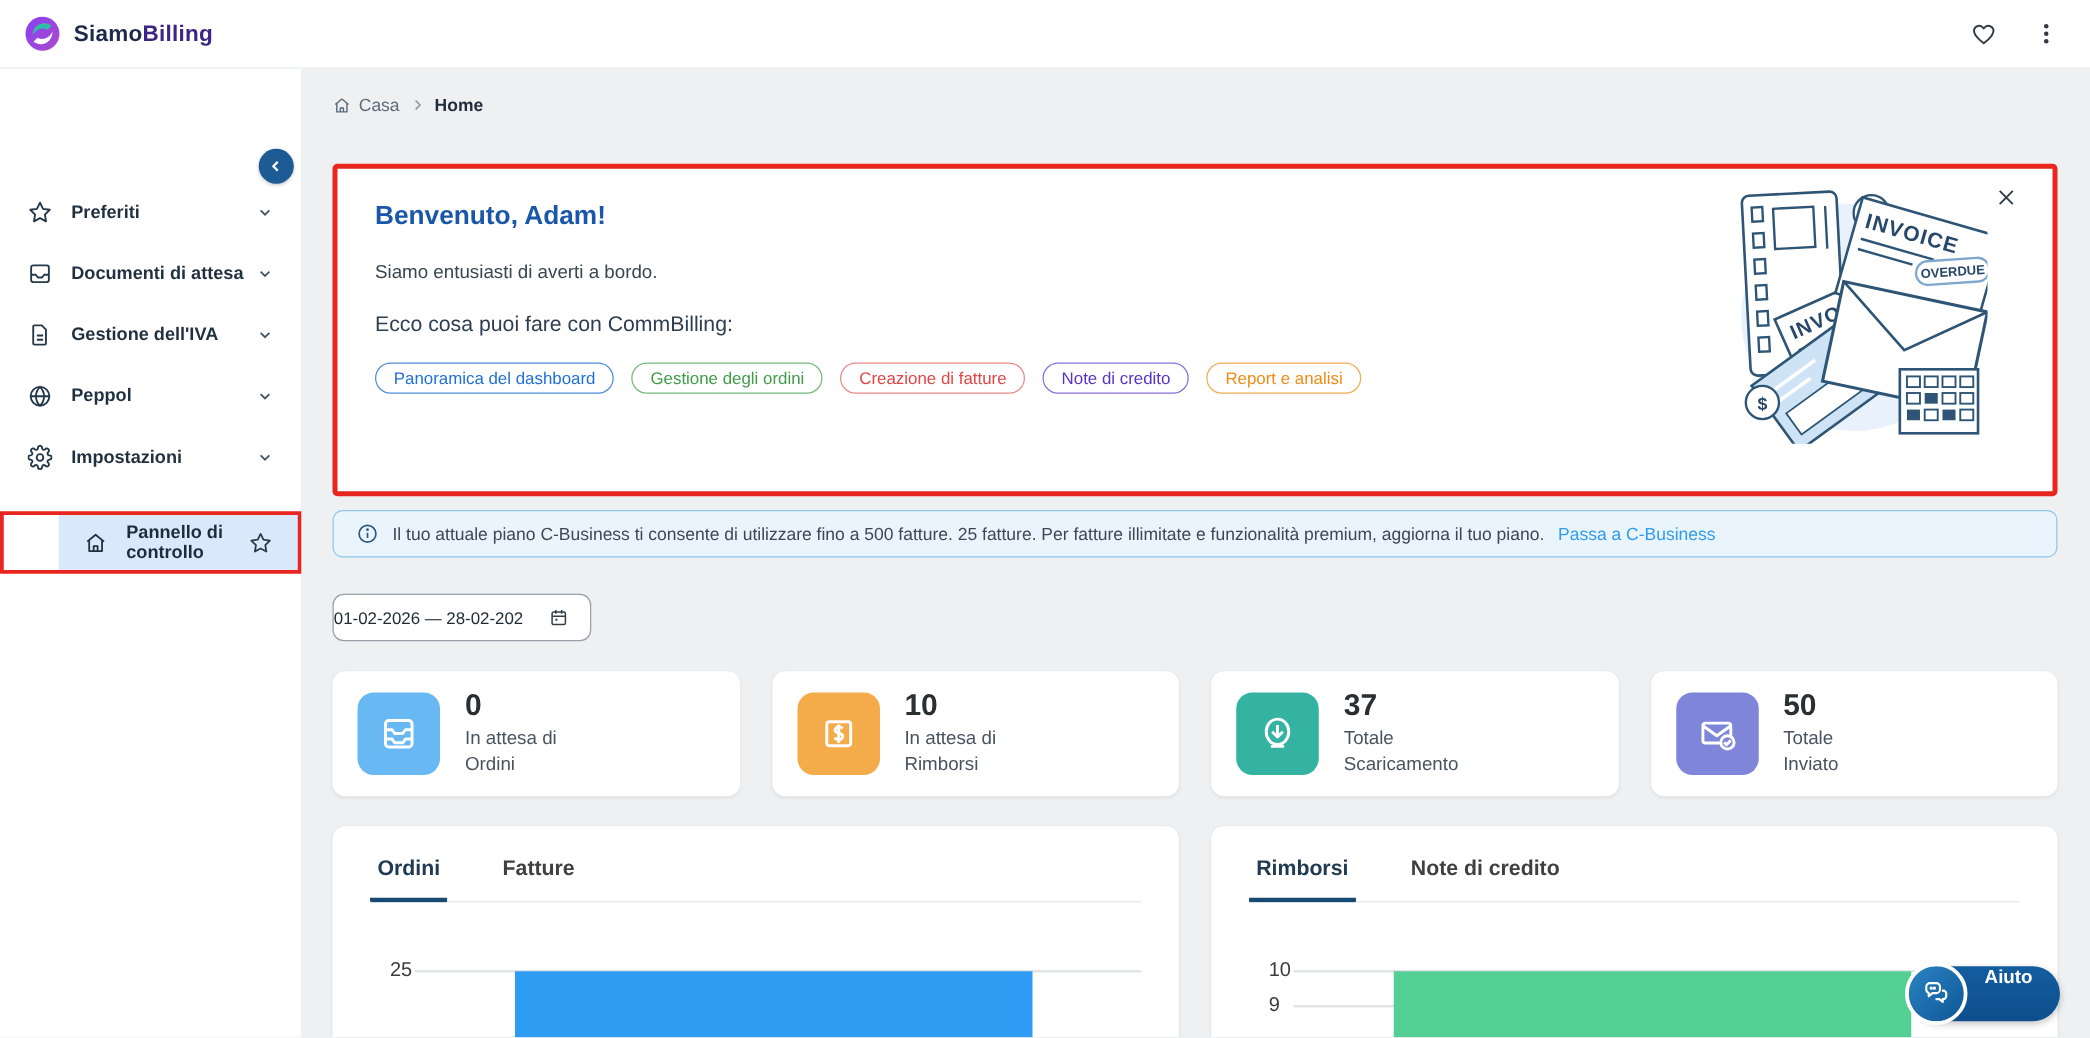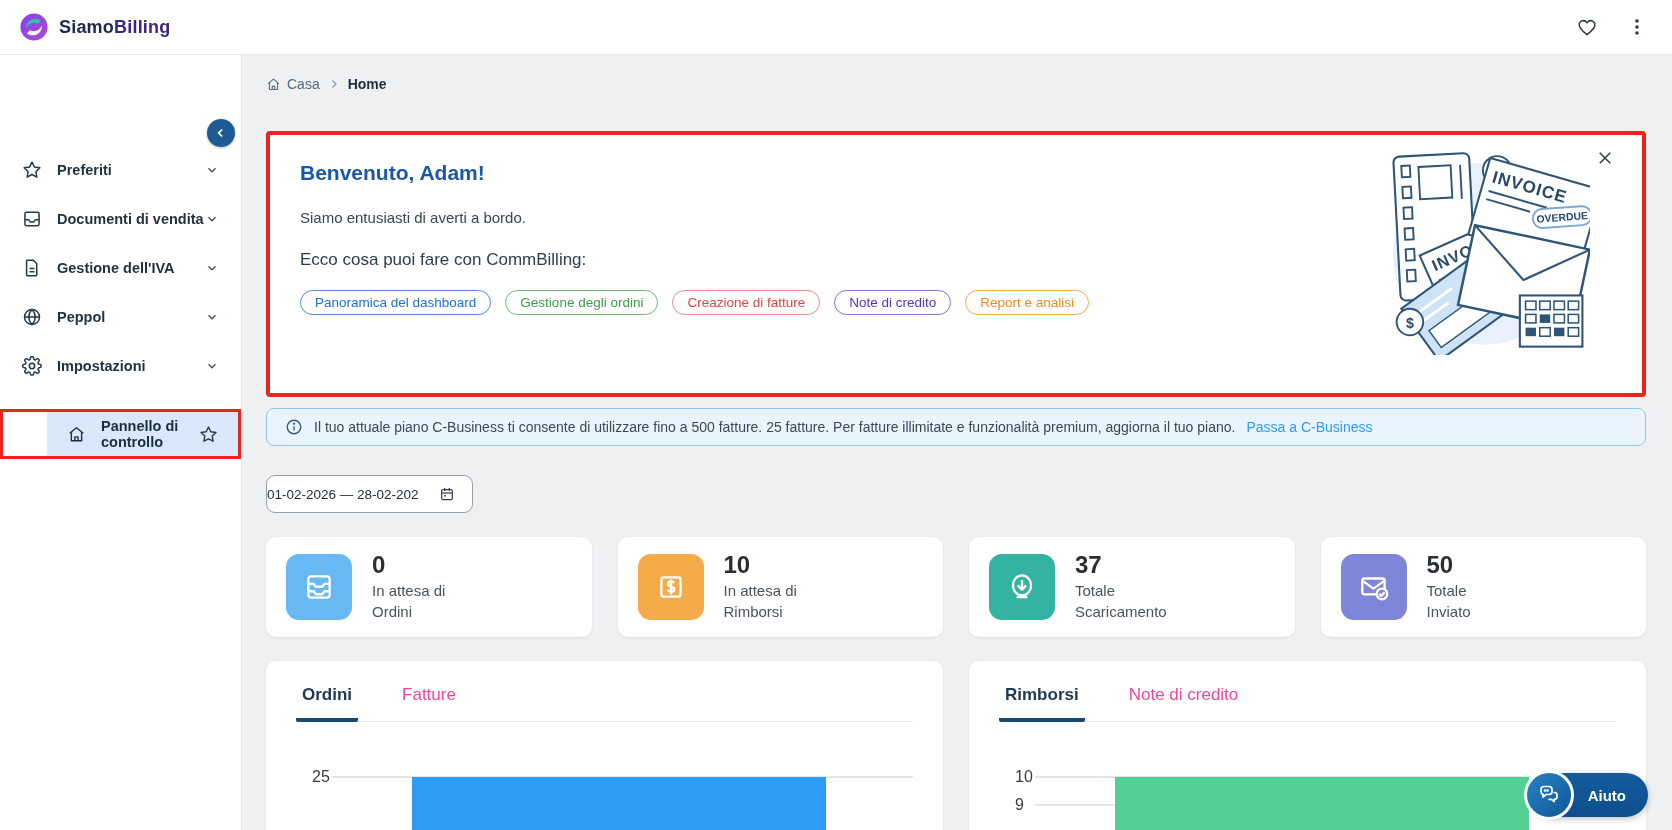--- a/index.html
+++ b/index.html
@@ -68,32 +68,32 @@
   .tile-blue { background:#68b8f4; } .tile-orange { background:#f4ab49; }
   .tile-teal { background:#35b3a2; } .tile-purple { background:#7f86da; }
   .stat-val { font-size:24px; font-weight:700; color:#2a2f34; line-height:1.1; }
   .stat-lbl { font-size:15px; color:#49535e; line-height:1.35; margin-top:3px; }
   .stat-lbl span { display:block; }
 
   
   .charts-row { margin-top:24px; display:flex; gap:26px; height:169px; }
   .chart-panel { flex:1; background:#fff; border-radius:10px 10px 0 0; box-shadow:0 1px 3px rgba(16,24,40,.07); padding:24px 30px 0; overflow:hidden; }
   .tabs { display:flex; gap:38px; border-bottom:1px solid #e5e8ea; }
-  .tab { font-size:17px; padding:0 6px 13px; border-bottom:4px solid transparent; margin-bottom:-1px; cursor:pointer; color:#ec4899; }
+  .tab { font-size:17px; padding:0 6px 13px; border-bottom:4px solid transparent; margin-bottom:-1px; cursor:pointer; color:#404040;font-weight:bold; }
   .tab.active { color:#203a52; font-weight:600; border-bottom-color:#174a73; border-radius:2px; }
   .chart-area { position:relative; margin-top:20px; height:96px; }
   .tick { position:absolute; left:16px; width:26px; text-align:left; transform:translateY(-50%); font-size:16px; color:#3c3c3c; }
   .gline { position:absolute; left:36px; right:0; height:2px; background:#e2e4e6; }
   .bar { position:absolute; left:calc(36px + 13%); width:67%; height:140px; }
   .bar-blue { background:#2f9cf4; } .bar-green { background:#55d094; }
   .g1 { top:34px; } .g2 { top:62px; }
   .bar { top:35px; }
 
   
-  .help-btn { position:absolute; right:24px; bottom:13px; height:44px; background:linear-gradient(180deg,#135d9f,#0e4e8c); border-radius:23px; display:flex; align-items:center; padding:0 22px 0 58px; color:#fff; font-size:15px; font-weight:600; cursor:pointer; box-shadow:0 2px 6px rgba(0,0,0,.25); z-index:50; }
+  .help-btn { position:absolute; right:24px; bottom:13px; height:44px; background:linear-gradient(180deg,#135d9f,#0e4e8c); border-radius:23px; display:flex; align-items:flex-start; padding:0 22px 0 58px; color:#fff; font-size:15px; font-weight:600; cursor:pointer; box-shadow:0 2px 6px rgba(0,0,0,.25); z-index:50; }
   .help-circle { position:absolute; left:-6px; top:-3px; width:50px; height:50px; border-radius:50%; background:linear-gradient(135deg,#2a83c2,#0f5796); border:3px solid #fff; display:flex; align-items:center; justify-content:center; }
 </style>
 </head>
 <body>
 
 <div class="header">
   <div class="logo">
     <span>
       <svg width="32" height="32" viewBox="0 0 40 40">
         <defs>
@@ -147,21 +147,21 @@
             </svg>
           </span>
       </div>
       <div class="nav-item">
         <span>
             <svg width="20" height="20" viewBox="0 0 24 24" fill="none" stroke="currentColor" stroke-width="1.8" stroke-linejoin="round">
               <rect x="3.5" y="4" width="17" height="16" rx="2"></rect>
               <path d="M3.5 13h4.5l2 2.6h4l2-2.6h4.5"></path>
             </svg>
           </span>
-        <span class="nlabel">Documenti di vendita</span>
+        <span class="nlabel">Documenti di attesa</span>
         <span class="chev">
             <svg width="14" height="14" viewBox="0 0 24 24" fill="none" stroke="currentColor" stroke-width="2.4">
               <polyline points="6 9 12 15 18 9"></polyline>
             </svg>
           </span>
       </div>
       <div class="nav-item">
         <span>
             <svg width="20" height="20" viewBox="0 0 24 24" fill="none" stroke="currentColor" stroke-width="1.8" stroke-linejoin="round">
               <path d="M6.5 2.8h7.2l4 4V20.2a1 1 0 0 1-1 1H6.5a1 1 0 0 1-1-1V3.8a1 1 0 0 1 1-1z"></path>

